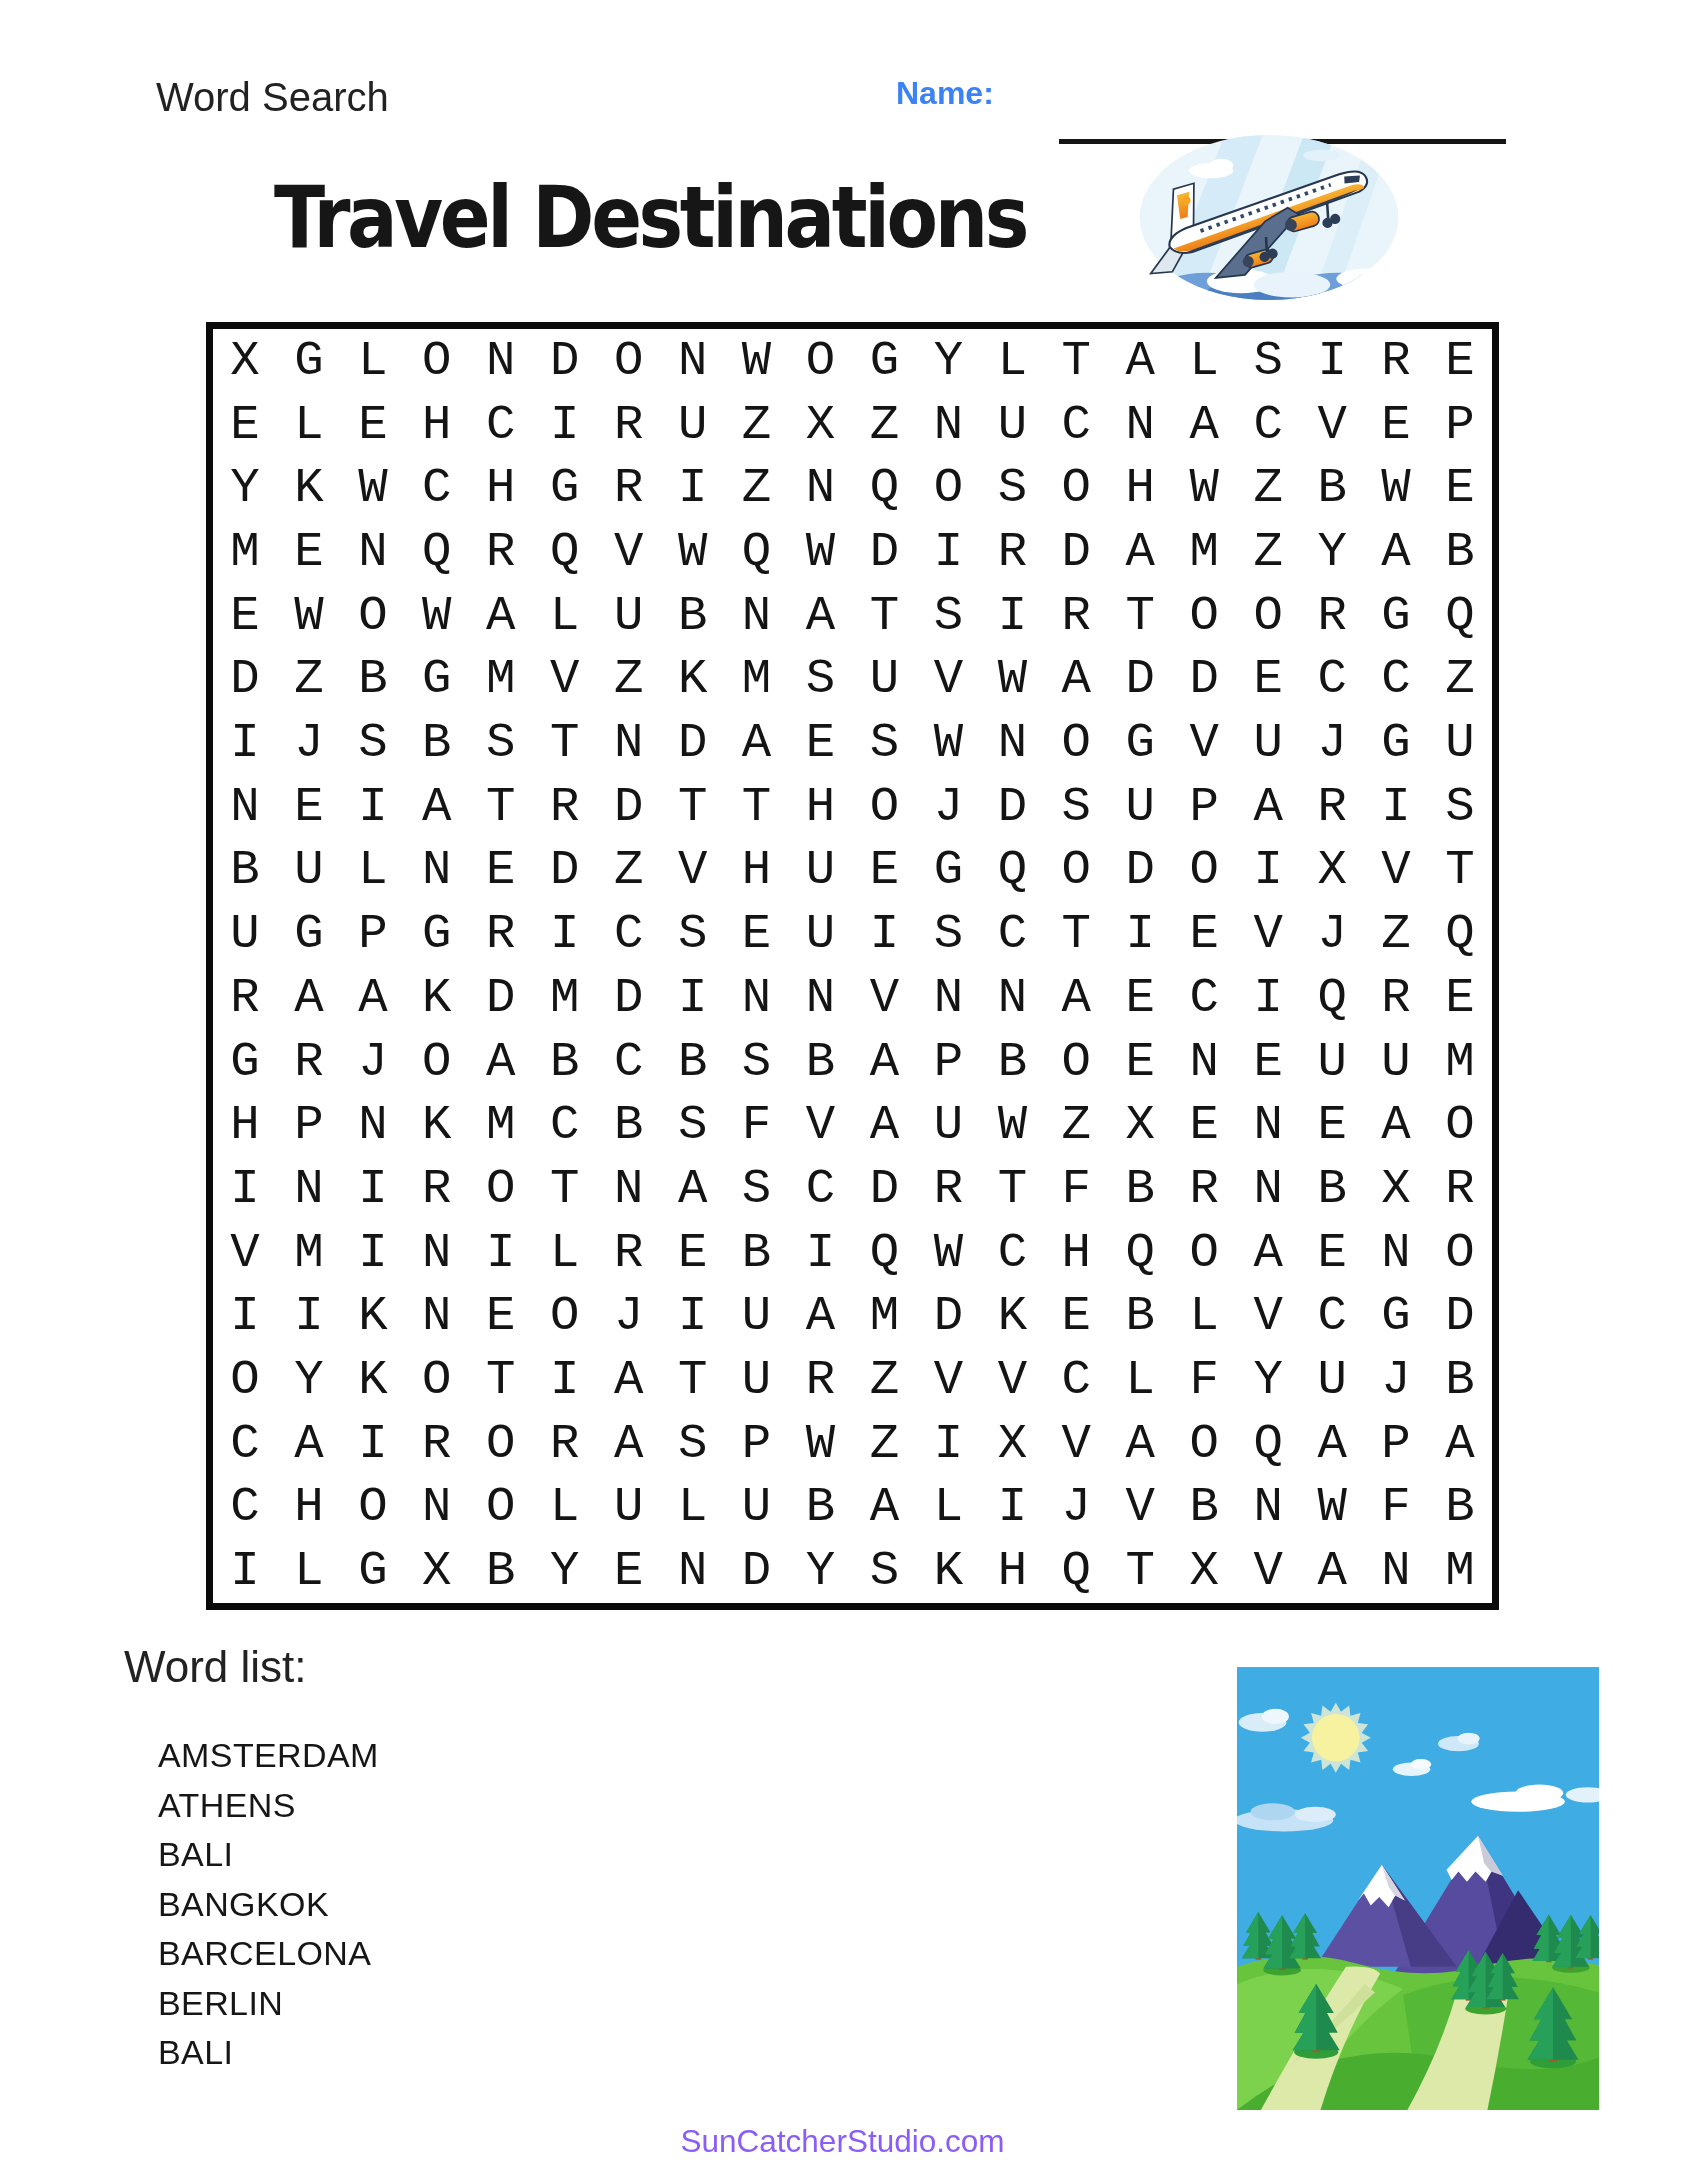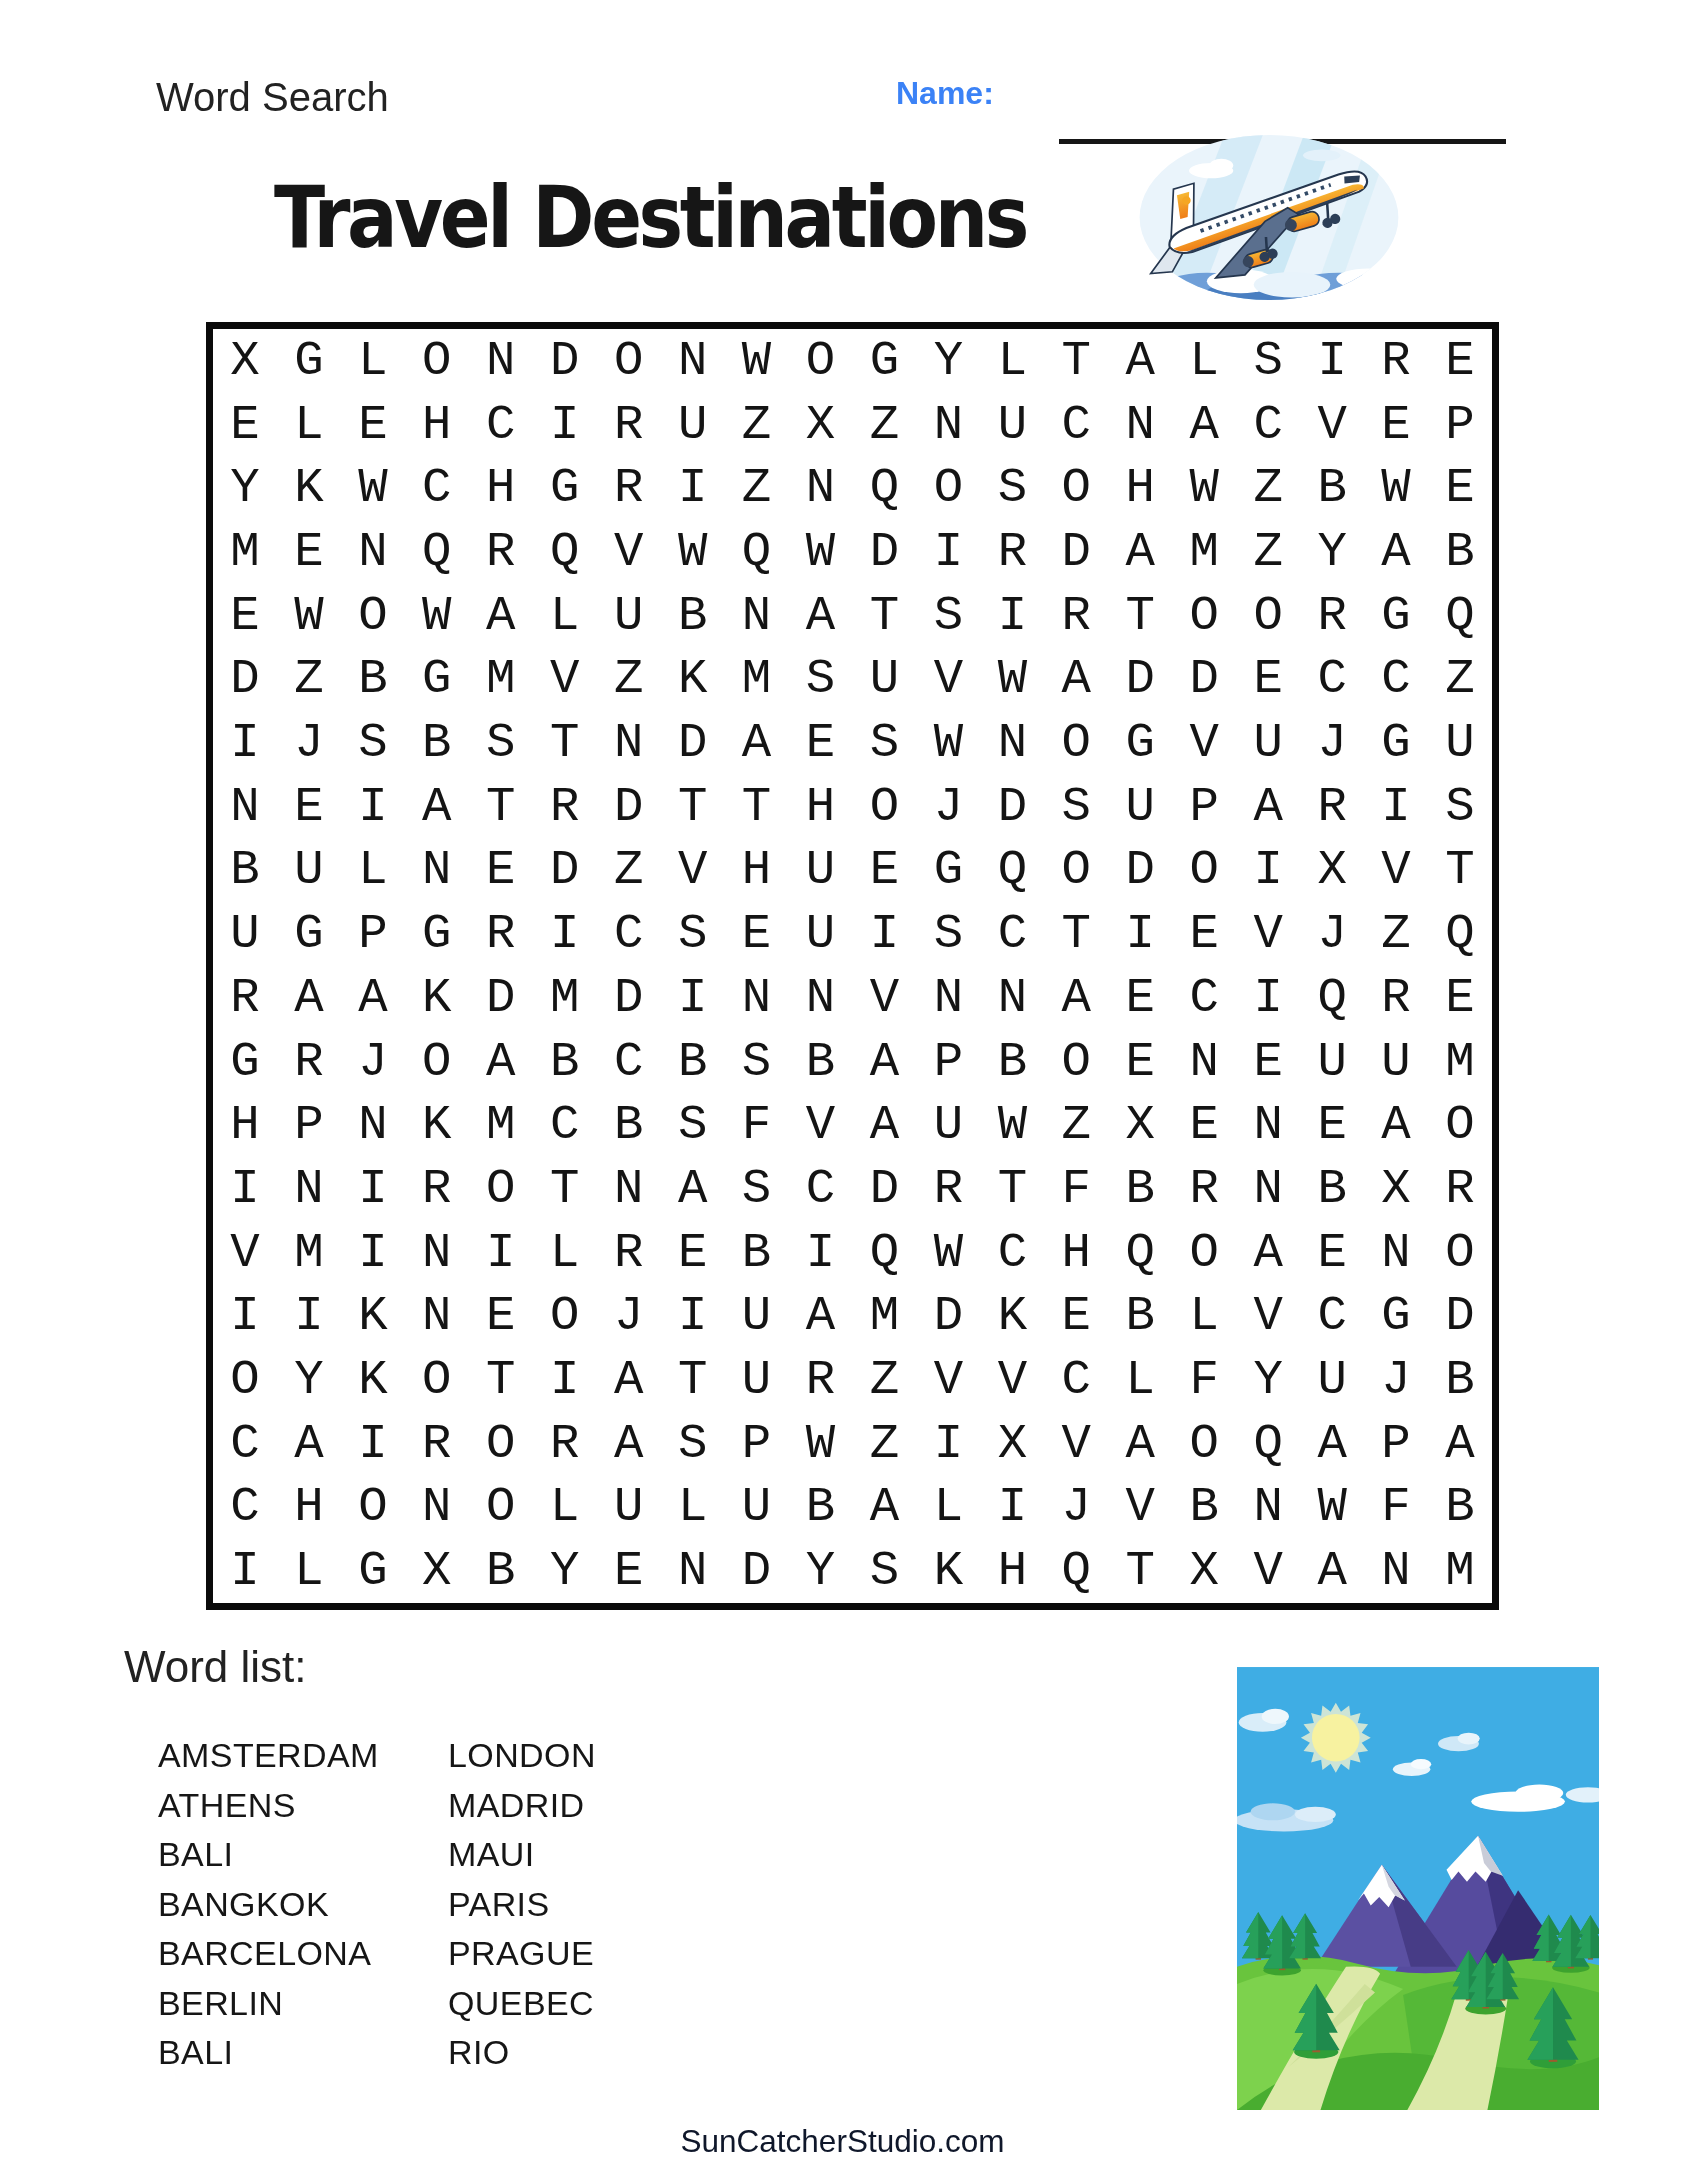--- a/index.html
+++ b/index.html
@@ -39,21 +39,21 @@
   .wcol:nth-child(3){left:724px;}
   .wcol:nth-child(4){left:992px;}
   .witem{font-size:34px;line-height:35px;margin-bottom:14.5px;color:#161616;
          letter-spacing:0.4px;white-space:nowrap;}
 
   
   .scene-wrap{position:absolute;left:1237px;top:1667px;width:362px;height:443px;}
 
   
   .footer{position:absolute;left:0;top:2123px;width:100%;text-align:center;
-          font-size:31.5px;color:#0f172a;}
+          font-size:31.5px;color:#8b5cf6;}
 </style>
 </head>
 <body>
 
 <div class="hdr-left">Word Search</div>
 <div class="hdr-right">Name:</div>
 <div class="name-line"></div>
 
 <div class="title">Travel Destinations</div>
 
@@ -532,29 +532,20 @@
 <div class="wl-label">Word list:</div>
 <div class="wl-cols">
     <div class="wcol">
       <div class="witem">AMSTERDAM</div>
       <div class="witem">ATHENS</div>
       <div class="witem">BALI</div>
       <div class="witem">BANGKOK</div>
       <div class="witem">BARCELONA</div>
       <div class="witem">BERLIN</div>
       <div class="witem">BALI</div>
-    </div>
-    <div class="wcol">
-      <div class="witem">LONDON</div>
-      <div class="witem">MADRID</div>
-      <div class="witem">MAUI</div>
-      <div class="witem">PARIS</div>
-      <div class="witem">PRAGUE</div>
-      <div class="witem">QUEBEC</div>
-      <div class="witem">RIO</div>
     </div>
   </div>
 
 <div class="scene-wrap">
   <svg width="362" height="443" viewBox="0 0 425 520">
     <defs>
       <g id="pine">
         <rect x="-4" y="-16" width="8" height="18" fill="#9c5c2e"></rect>
         <polygon points="0,-68 -18,-38 -11,-38 -22,-18 -13,-18 -24,0 24,0 13,-18 22,-18 11,-38 18,-38" fill="#1f8a4d"></polygon>
         <polygon points="0,-68 -18,-38 -11,-38 -22,-18 -13,-18 -24,0 0,0" fill="#27a05a"></polygon>

